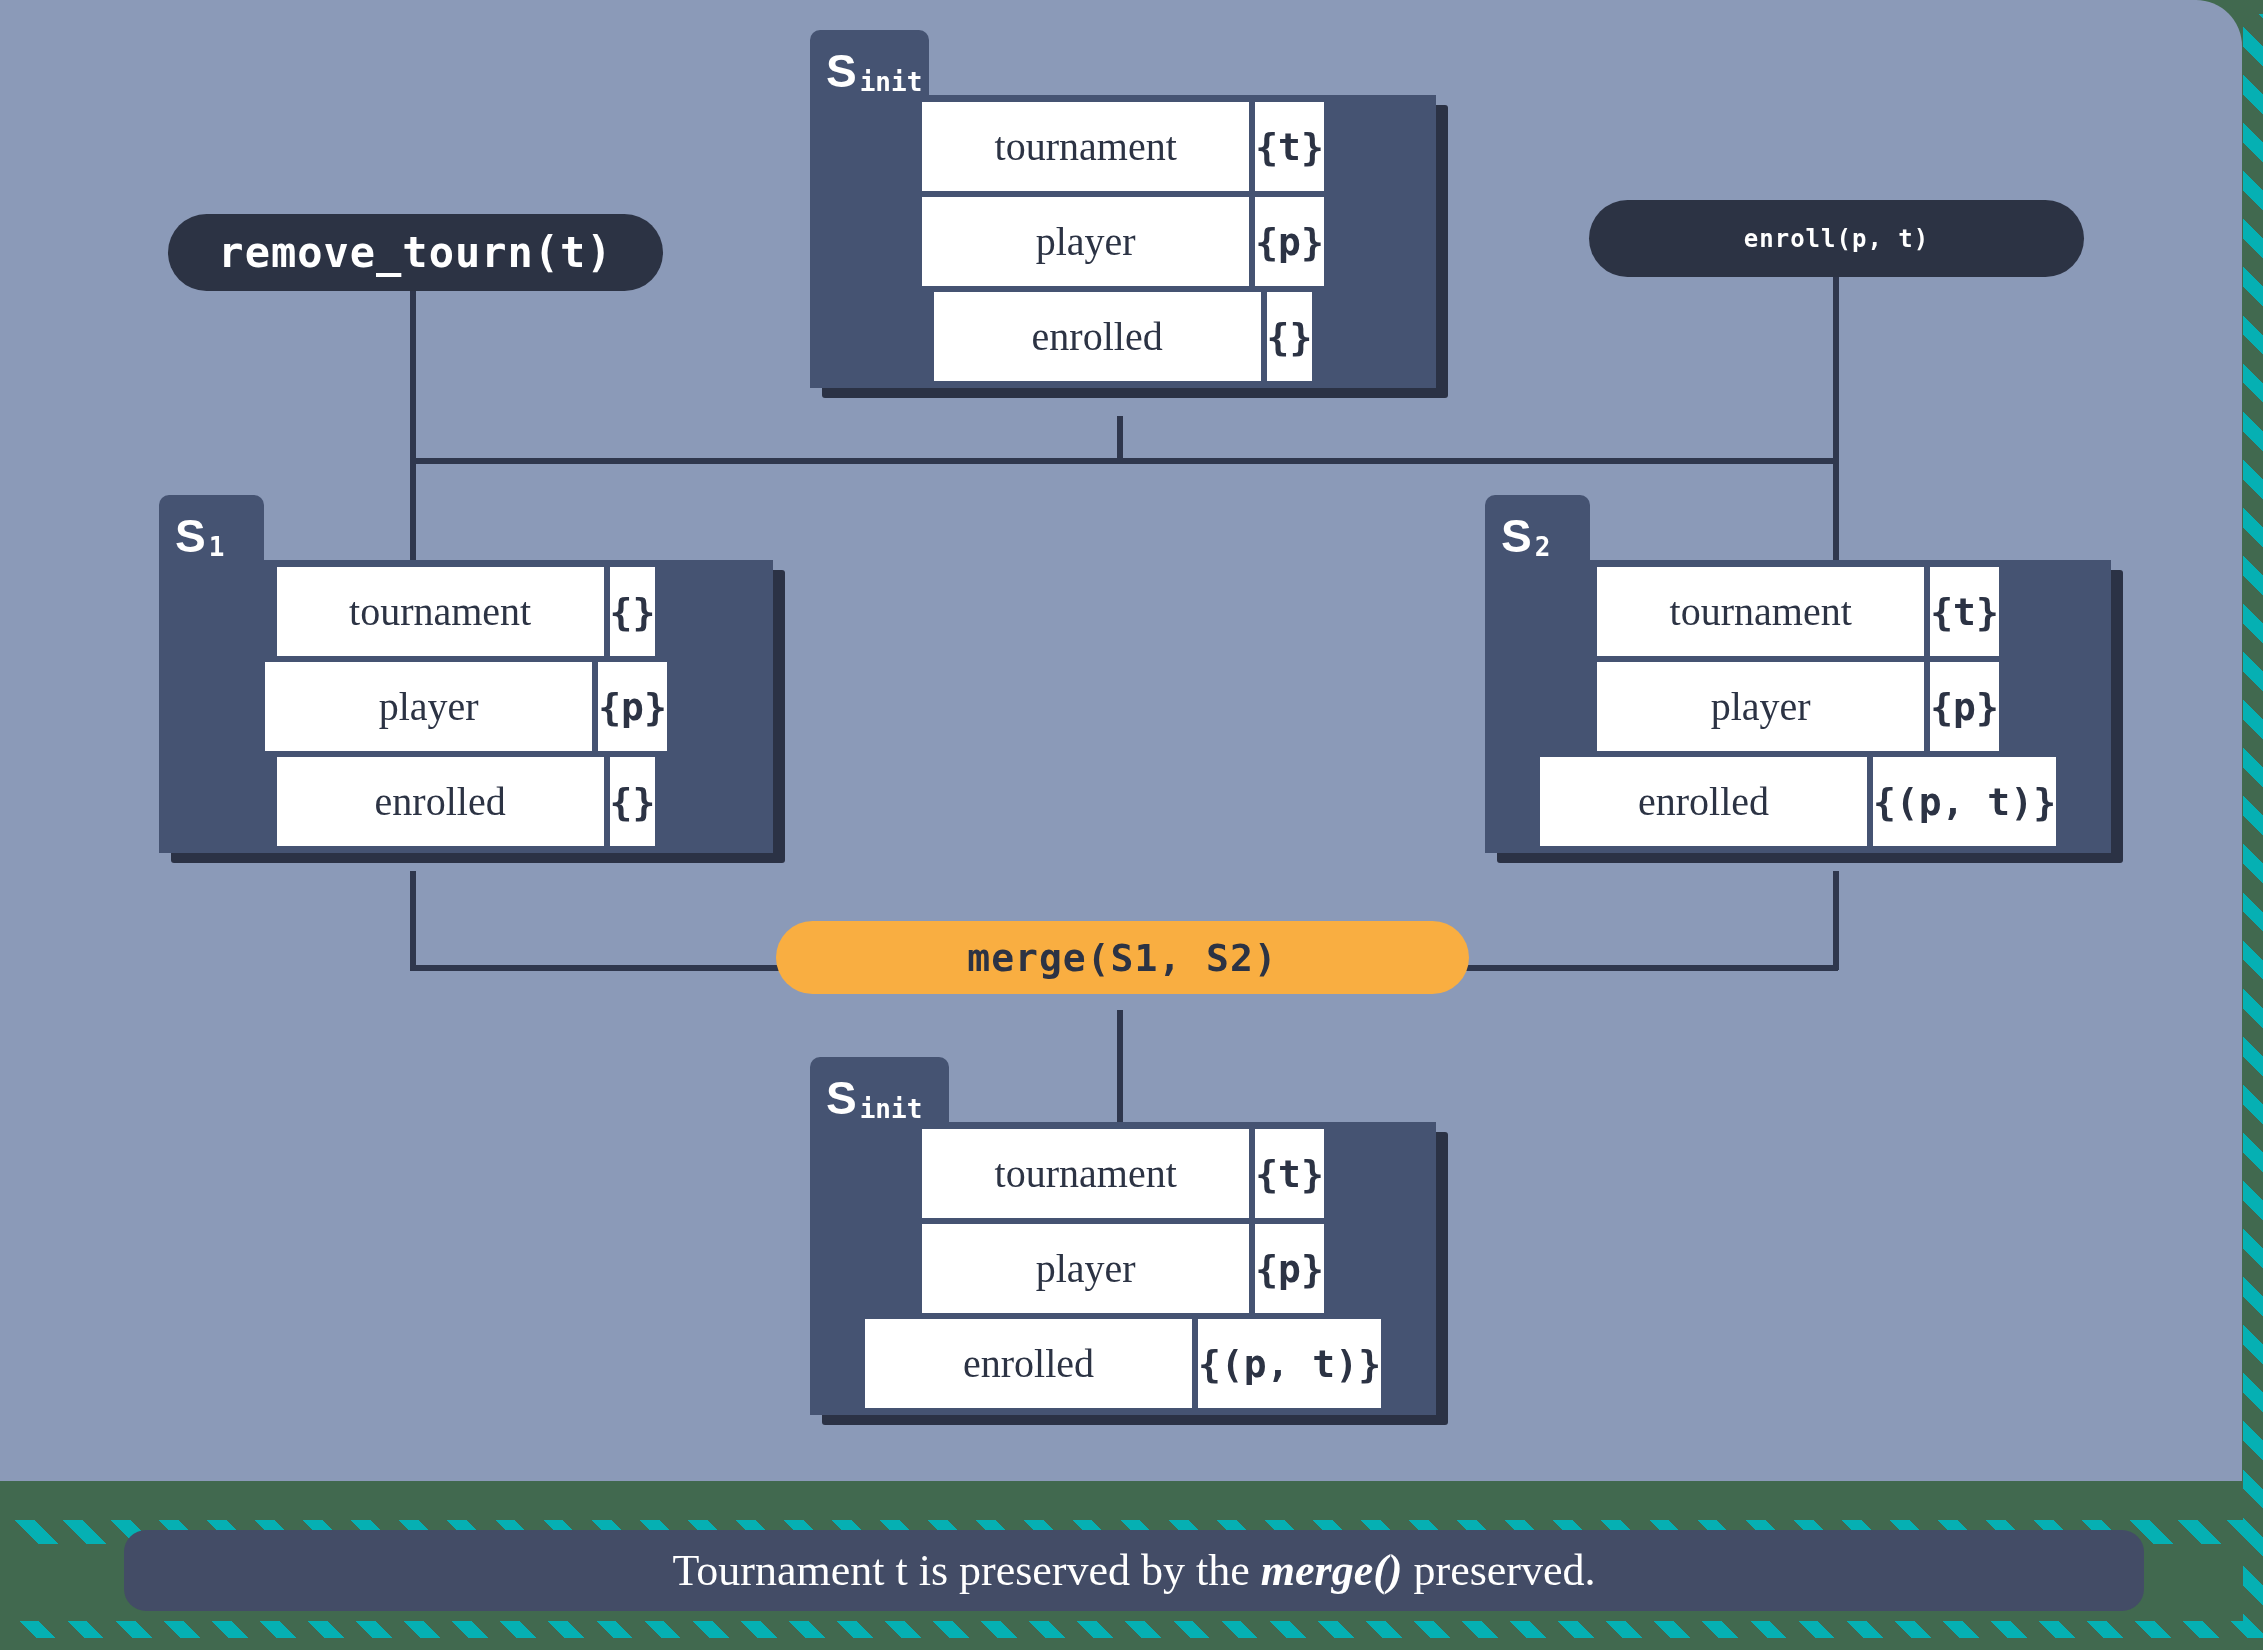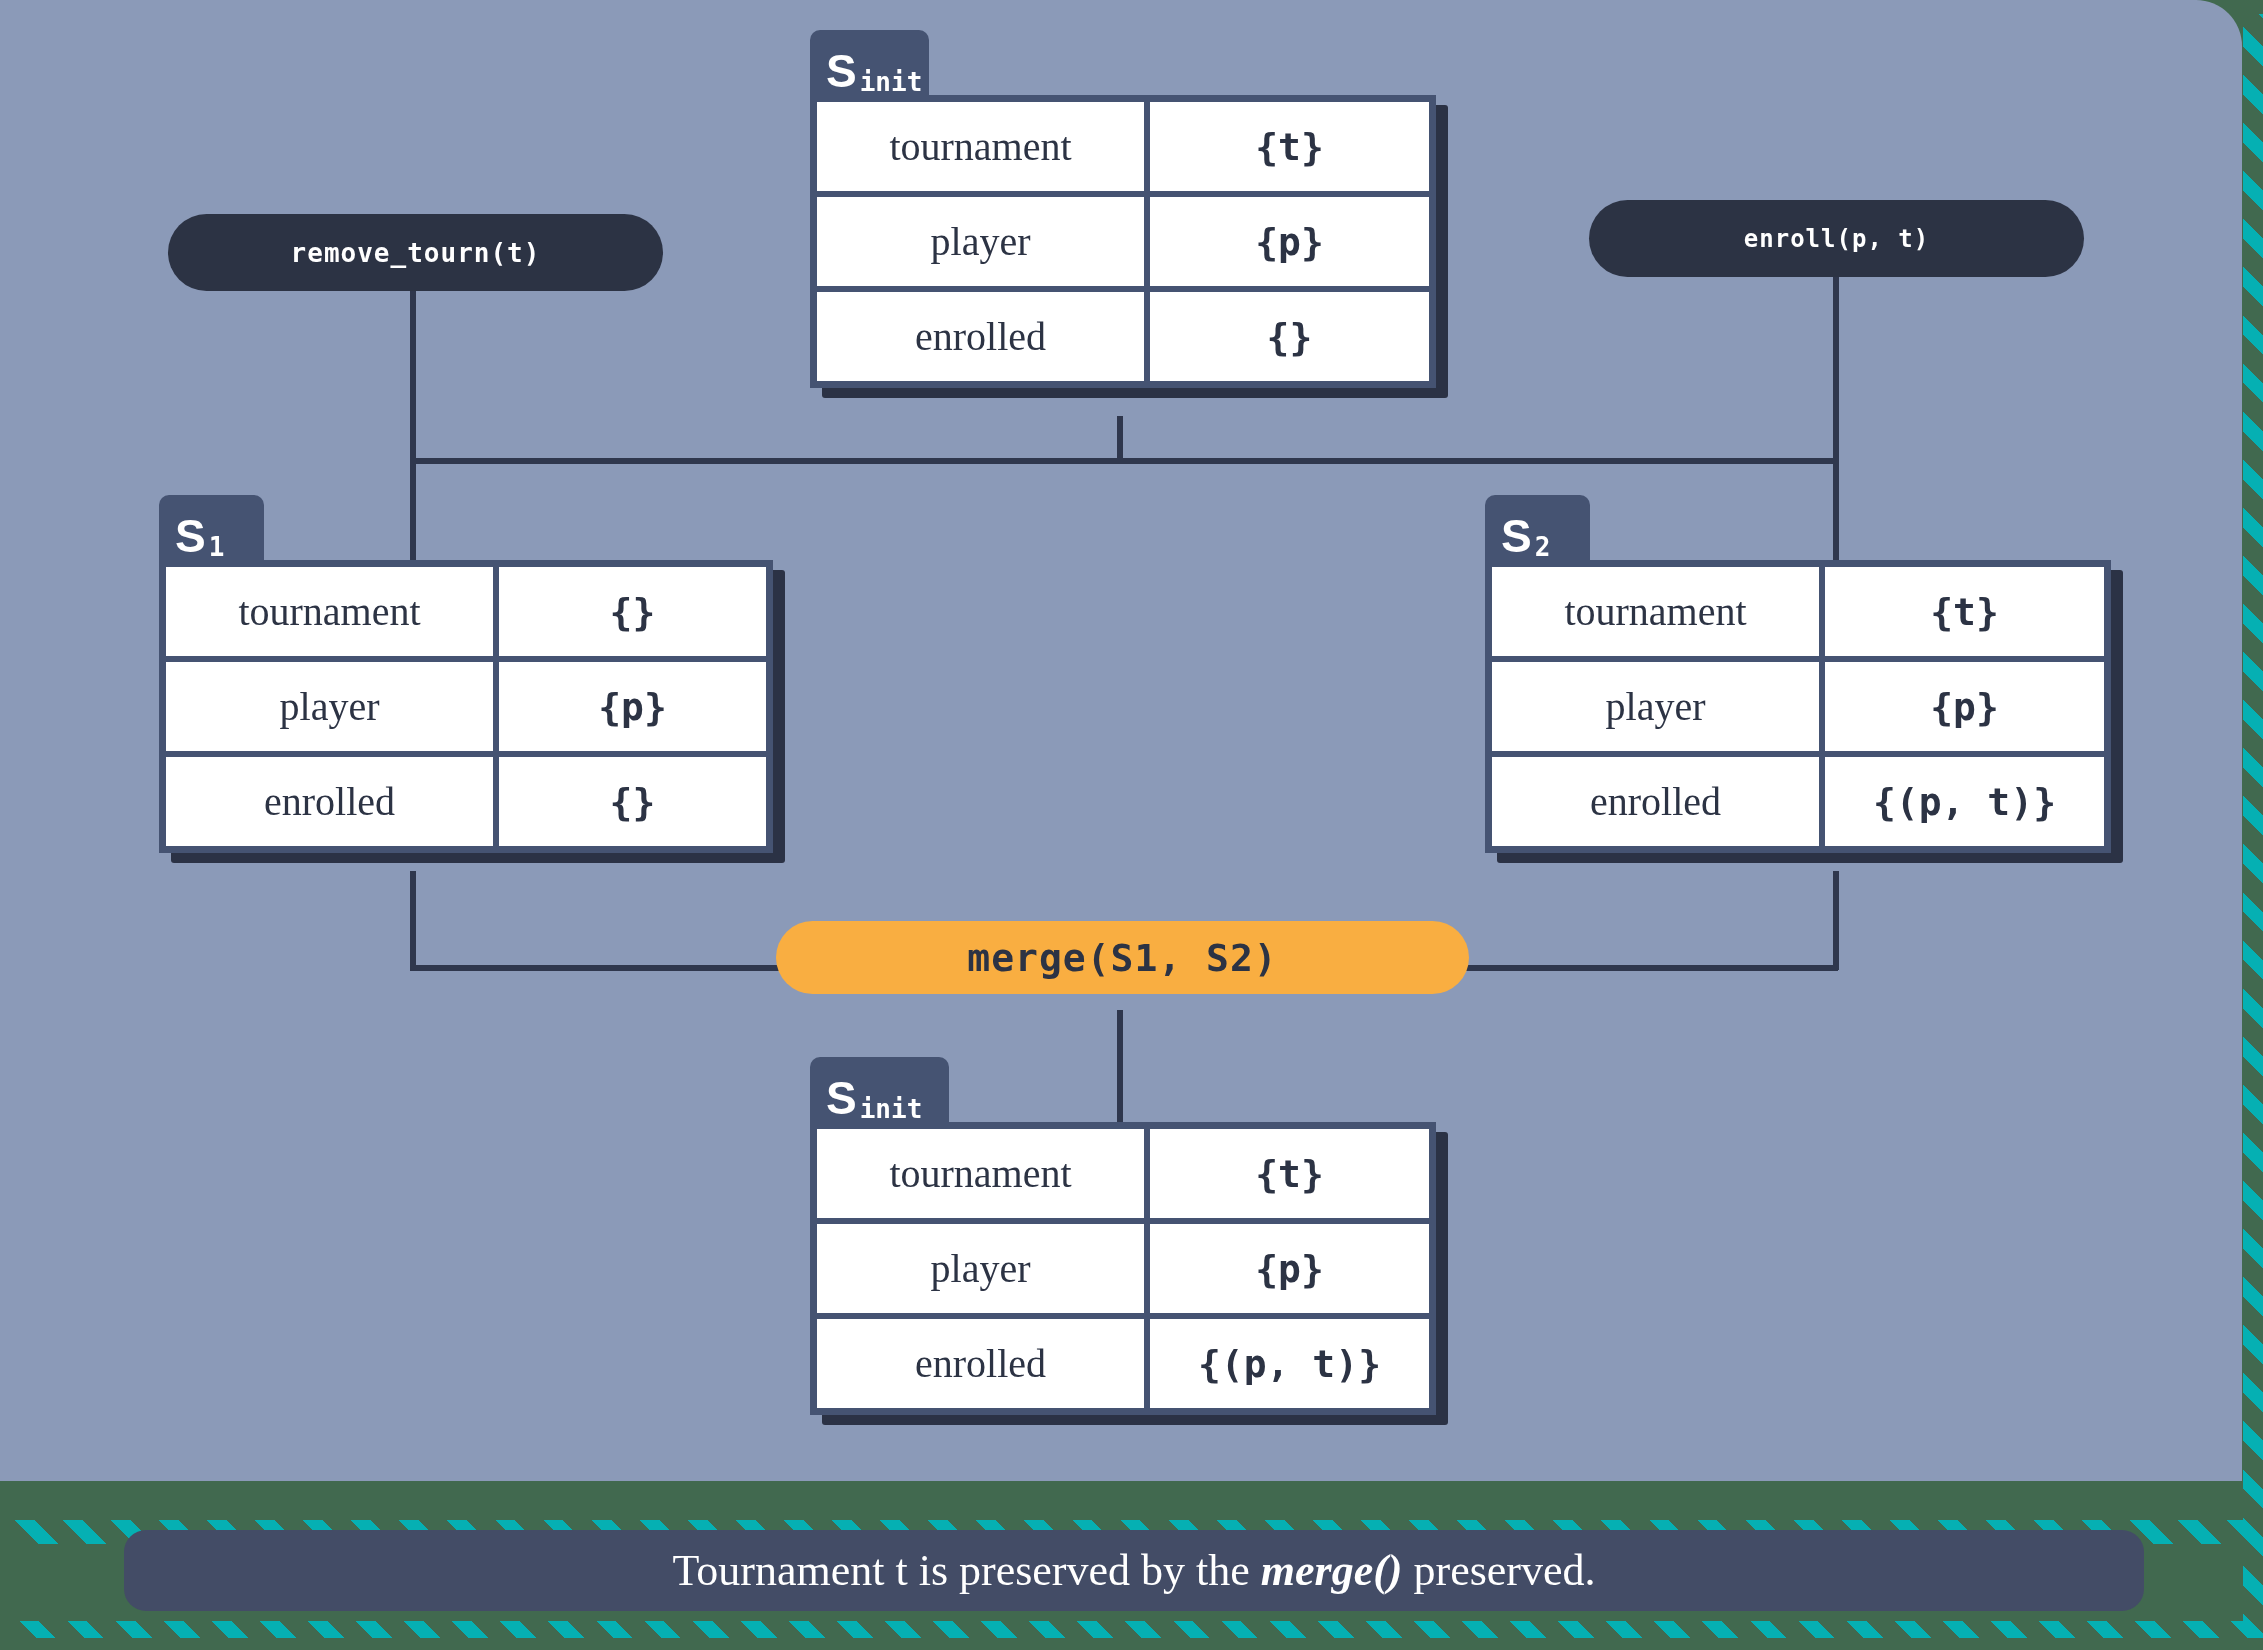--- a/index.html
+++ b/index.html
@@ -69,20 +69,21 @@
     background:#2b3245;
     border-radius:3px;
   }
   .card .tbl{
     position:absolute;
     background:#455372;
     box-sizing:border-box;
     display:flex;flex-direction:column;
     padding:7px;
     gap:6px;
+    align-items:center;
   }
   .card .row{display:flex;gap:6px;flex:1;}
   .card .cell{
     background:#ffffff;
     display:flex;align-items:center;justify-content:center;
     color:#2c3344;
   }
   .card .cell.key{
     flex:0 0 auto;
     font-family:"Liberation Serif", serif;
@@ -128,21 +129,21 @@
   <div class="line" style="left:1833px;top:277px;width:6px;height:297px;"></div>
 
   <div class="line" style="left:410px;top:871px;width:6px;height:99px;"></div>
   <div class="line" style="left:410px;top:965px;width:376px;height:6px;"></div>
 
   <div class="line" style="left:1833px;top:871px;width:6px;height:99px;"></div>
   <div class="line" style="left:1465px;top:965px;width:373px;height:6px;"></div>
 
   <div class="line" style="left:1117px;top:1010px;width:6px;height:119px;"></div>
 
-  <div class="pill dark" style="left:168px;top:214px;width:495px;height:77px;font-size:26px;">
+  <div class="pill dark" style="left:168px;top:214px;width:495px;height:77px;font-size:42px;">
     <span>remove_tourn(t)</span>
   </div>
 
   <div class="pill dark" style="left:1589px;top:200px;width:495px;height:77px;font-size:24px;">
     <span>enroll(p, t)</span>
   </div>
 
   <div class="pill accent" style="left:776px;top:921px;width:693px;height:73px;font-size:38px;">
     <span>merge(S1, S2)</span>
   </div>

